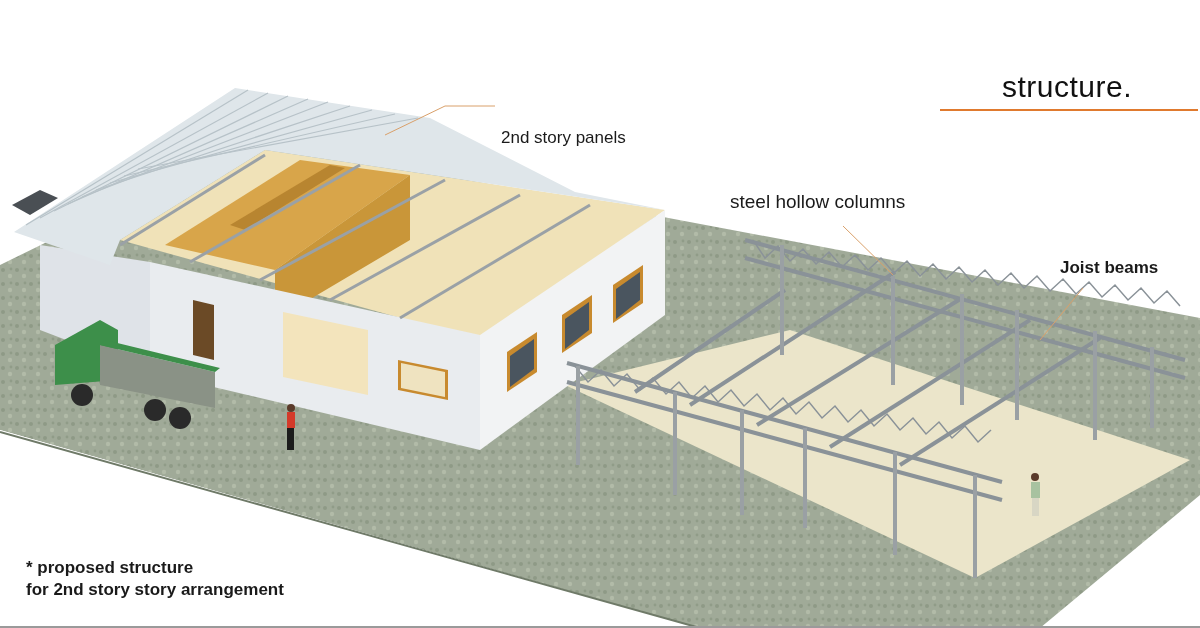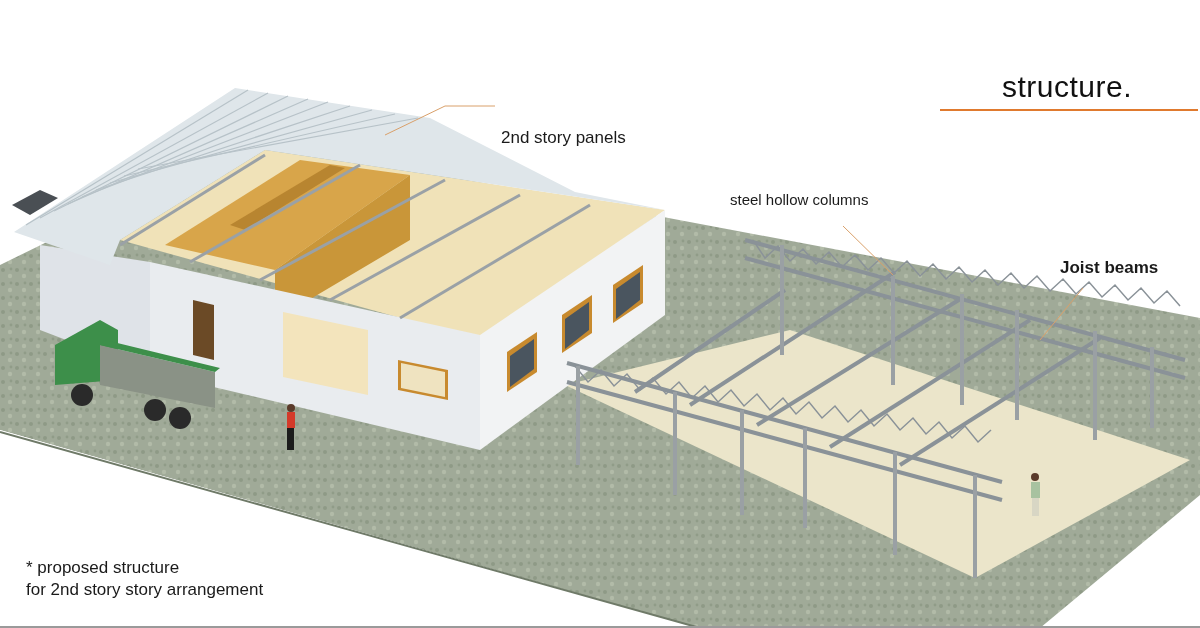--- a/index.html
+++ b/index.html
@@ -3,23 +3,23 @@
 <meta charset="utf-8">
 <style>
   html, body { margin:0; padding:0; background:#ffffff; }
   body { width:1200px; height:628px; position:relative; overflow:hidden;
          font-family:"Liberation Sans", sans-serif; }
   .scene { position:absolute; left:0; top:0; width:1200px; height:628px; }
   .label { position:absolute; color:#1a1a1a; font-family:"Liberation Sans", sans-serif; white-space:nowrap; }
   .title { left:1002px; top:70px; font-size:30px; letter-spacing:0.5px; color:#111; }
   .title-rule { position:absolute; left:940px; top:109px; width:258px; height:2px; background:#e07a2e; }
   .lbl-panels { left:501px; top:96px; font-size:17px;margin-top:32px; }
-  .lbl-columns { left:730px; top:191px; font-size:15px; }
+  .lbl-columns { left:730px; top:191px; font-size:19px; }
   .lbl-joist { left:1060px; top:258px; font-size:17px;font-weight:bold; }
-  .note { left:26px; top:557px; font-size:17px; line-height:22px; }
+  .note { left:26px; top:557px; font-size:17px; line-height:22px;font-weight:bold; }
   .bottom-rule { position:absolute; left:0; top:626px; width:1200px; height:2px; background:#9a9a9a; }
 </style>
 </head>
 <body>
 
 <svg class="scene" viewBox="0 0 1200 628" xmlns="http://www.w3.org/2000/svg">
   <defs>
     <pattern id="grass" width="14" height="14" patternUnits="userSpaceOnUse">
       <rect width="14" height="14" fill="#a0aa98"></rect>
       <circle cx="3" cy="4" r="2" fill="#8e9a86"></circle>

